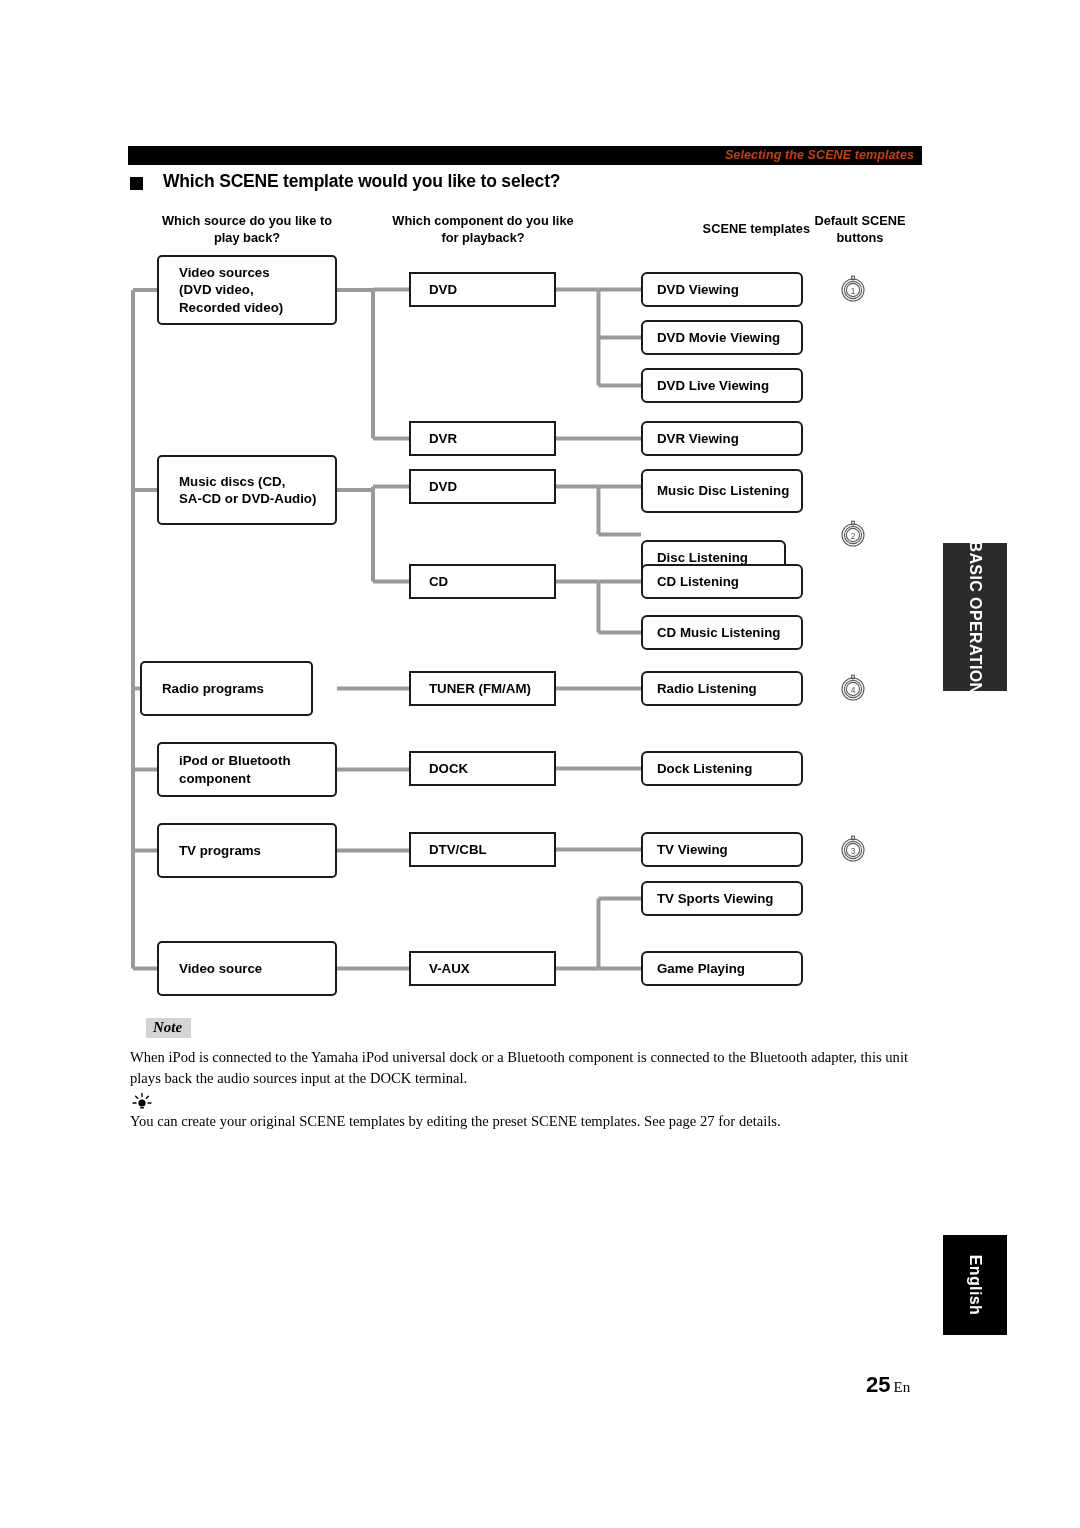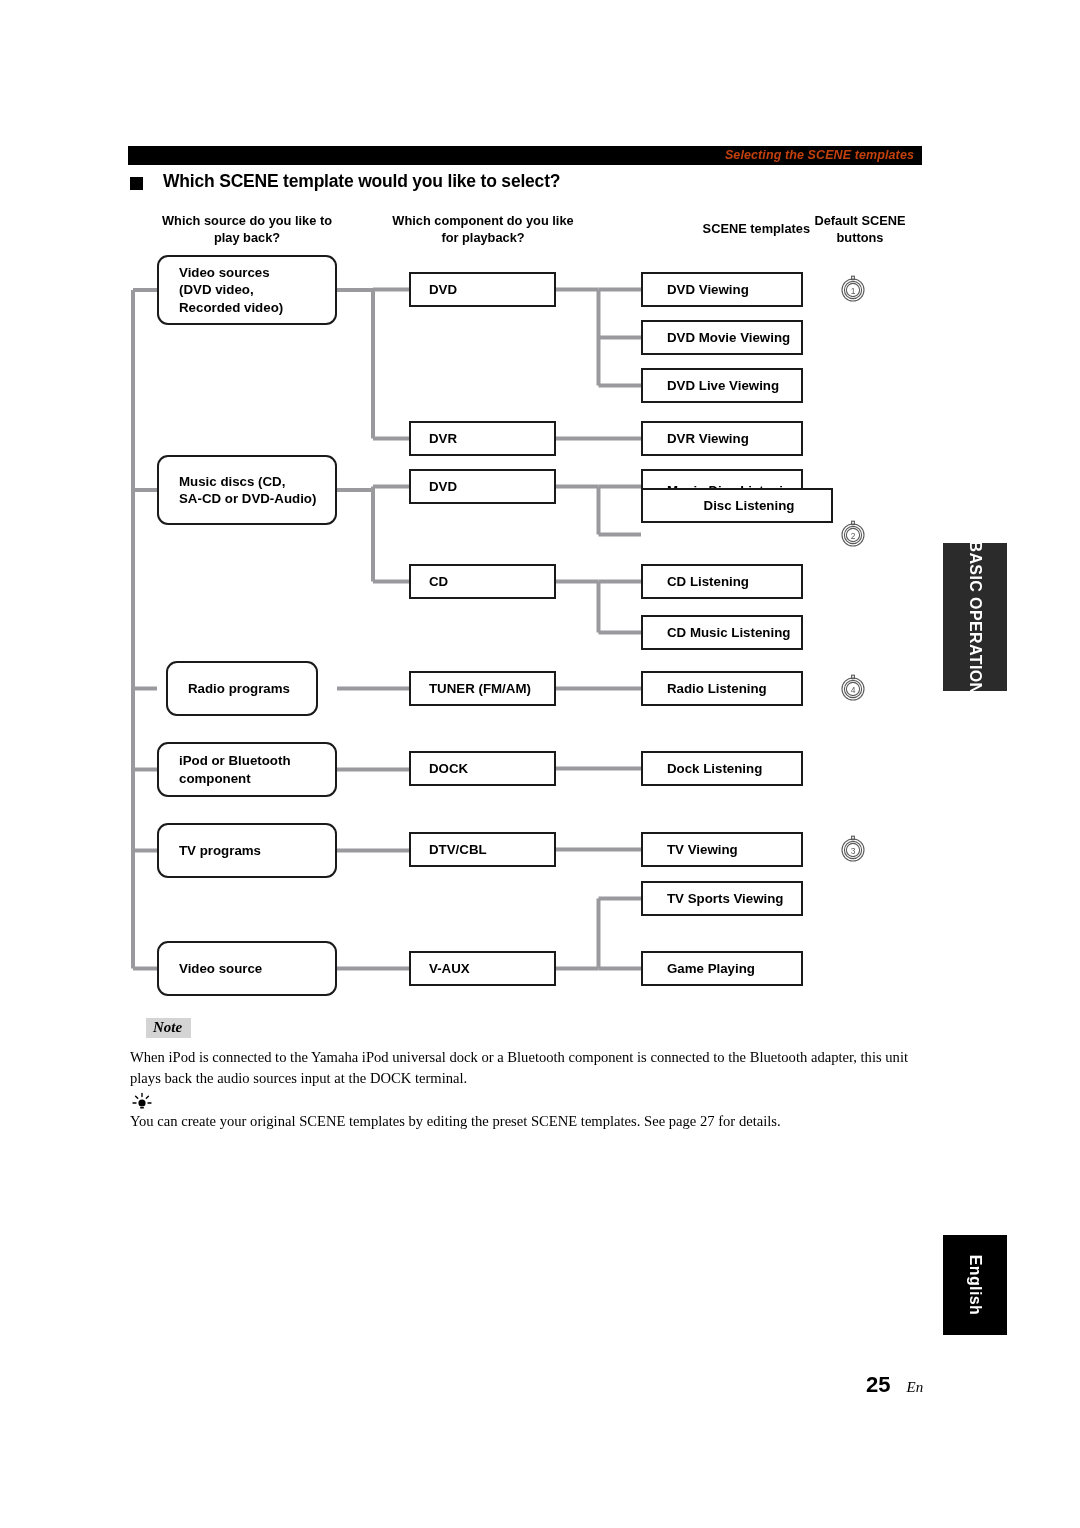--- a/index.html
+++ b/index.html
@@ -85,28 +85,29 @@
     background: #ffffff;
     border: 2.2px solid #1a1a1a;
     font-size: 13.3px;
     font-weight: bold;
     line-height: 17.5px;
     display: flex;
     align-items: center;
     white-space: pre-line;
   }
   .node.src {
-    border-radius: 11px;
+    border-radius: 5px;
     padding-left: 20px;
   }
   .node.comp {
     padding-left: 18px;
   }
   .node.tpl {
-    padding-left: 24px;
+    padding-left: 14px;
+    border-radius: 6px;
   }
 
   
   .scene-btn {
     position: absolute;
     width: 30px;
     height: 30px;
   }
 
   
@@ -186,22 +187,21 @@
     top: 1372px;
     font-family: "Liberation Serif", serif;
   }
   .folio .num {
     font-size: 22px;
     font-weight: bold;
     font-family: "Liberation Sans", sans-serif;
   }
   .folio .en {
     font-size: 15px;
-    font-style: italic;
-    margin-left: 16px;
+    margin-left: 3px;
   }
 </style>
 </head>
 <body>
 
 <div class="runhead">
   <div class="runhead-text">Selecting the SCENE templates</div>
 </div>
 
 <div class="sect-bullet"></div>
@@ -257,39 +257,39 @@
     <line x1="598.5" y1="898.5" x2="641" y2="898.5" stroke="#9a9a9e" stroke-width="4"></line>
     <line x1="598.5" y1="968.5" x2="641" y2="968.5" stroke="#9a9a9e" stroke-width="4"></line>
   </svg>
 
 <div id="nodes-layer">
     <div class="node src" style="left: 157px; top: 255px; width: 180px; height: 70px;"><span>Video sources
 (DVD video,
 Recorded video)</span></div>
     <div class="node src" style="left: 157px; top: 455px; width: 180px; height: 70px;"><span>Music discs (CD,
 SA-CD or DVD-Audio)</span></div>
-    <div class="node src" style="left: 166px; top: 661px; width: 152px; height: 55px;"><span>Radio programs</span></div>
+    <div class="node src" style="left: 140px; top: 661px; width: 173px; height: 55px;"><span>Radio programs</span></div>
     <div class="node src" style="left: 157px; top: 742px; width: 180px; height: 55px;"><span>iPod or Bluetooth
 component</span></div>
     <div class="node src" style="left: 157px; top: 823px; width: 180px; height: 55px;"><span>TV programs</span></div>
     <div class="node src" style="left: 157px; top: 941px; width: 180px; height: 55px;"><span>Video source</span></div>
     <div class="node comp" style="left: 409px; top: 272px; width: 147px; height: 35px;"><span>DVD</span></div>
     <div class="node comp" style="left: 409px; top: 421px; width: 147px; height: 35px;"><span>DVR</span></div>
     <div class="node comp" style="left: 409px; top: 469px; width: 147px; height: 35px;"><span>DVD</span></div>
     <div class="node comp" style="left: 409px; top: 564px; width: 147px; height: 35px;"><span>CD</span></div>
     <div class="node comp" style="left: 409px; top: 671px; width: 147px; height: 35px;"><span>TUNER (FM/AM)</span></div>
     <div class="node comp" style="left: 409px; top: 751px; width: 147px; height: 35px;"><span>DOCK</span></div>
     <div class="node comp" style="left: 409px; top: 832px; width: 147px; height: 35px;"><span>DTV/CBL</span></div>
     <div class="node comp" style="left: 409px; top: 951px; width: 147px; height: 35px;"><span>V-AUX</span></div>
     <div class="node tpl" style="left: 641px; top: 272px; width: 162px; height: 35px;"><span>DVD Viewing</span></div>
     <div class="node tpl" style="left: 641px; top: 320px; width: 162px; height: 35px;"><span>DVD Movie Viewing</span></div>
     <div class="node tpl" style="left: 641px; top: 368px; width: 162px; height: 35px;"><span>DVD Live Viewing</span></div>
     <div class="node tpl" style="left: 641px; top: 421px; width: 162px; height: 35px;"><span>DVR Viewing</span></div>
     <div class="node tpl" style="left: 641px; top: 469px; width: 162px; height: 44px;"><span>Music Disc Listening</span></div>
-    <div class="node tpl" style="left: 641px; top: 488px; width: 192px; height: 35px; justify-content: center;"><span>Disc Listening</span></div>
+    <div class="node tpl" style="left: 641px; top: 540px; width: 145px; height: 35px;"><span>Disc Listening</span></div>
     <div class="node tpl" style="left: 641px; top: 564px; width: 162px; height: 35px;"><span>CD Listening</span></div>
     <div class="node tpl" style="left: 641px; top: 615px; width: 162px; height: 35px;"><span>CD Music Listening</span></div>
     <div class="node tpl" style="left: 641px; top: 671px; width: 162px; height: 35px;"><span>Radio Listening</span></div>
     <div class="node tpl" style="left: 641px; top: 751px; width: 162px; height: 35px;"><span>Dock Listening</span></div>
     <div class="node tpl" style="left: 641px; top: 832px; width: 162px; height: 35px;"><span>TV Viewing</span></div>
     <div class="node tpl" style="left: 641px; top: 881px; width: 162px; height: 35px;"><span>TV Sports Viewing</span></div>
     <div class="node tpl" style="left: 641px; top: 951px; width: 162px; height: 35px;"><span>Game Playing</span></div>
   </div>
 
 <div id="scene-buttons-layer">

